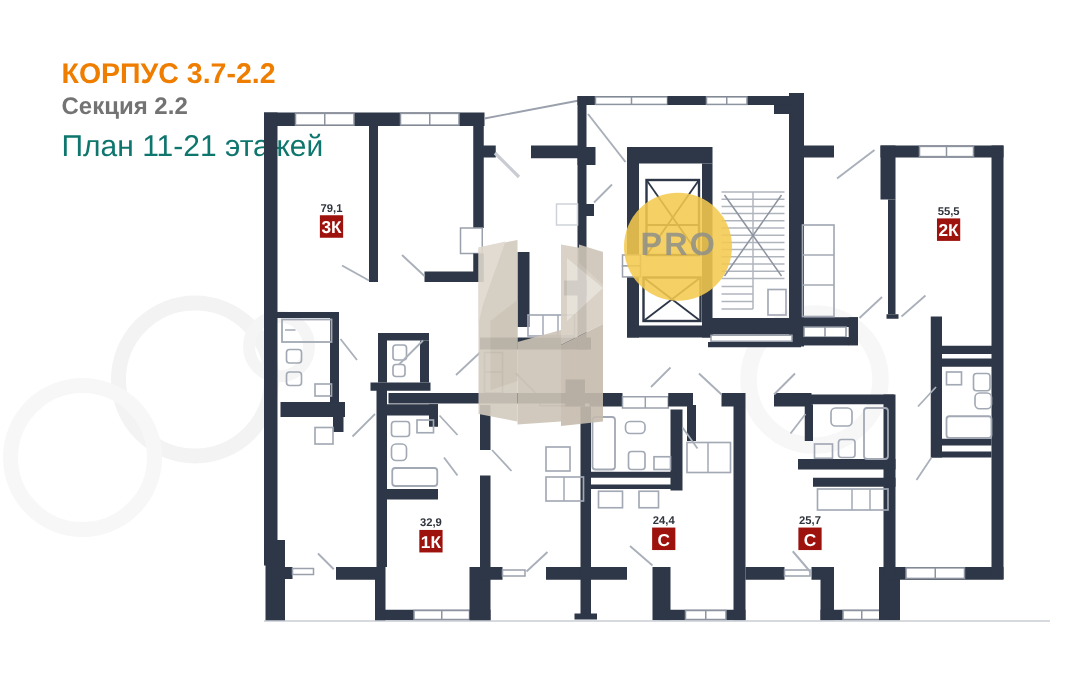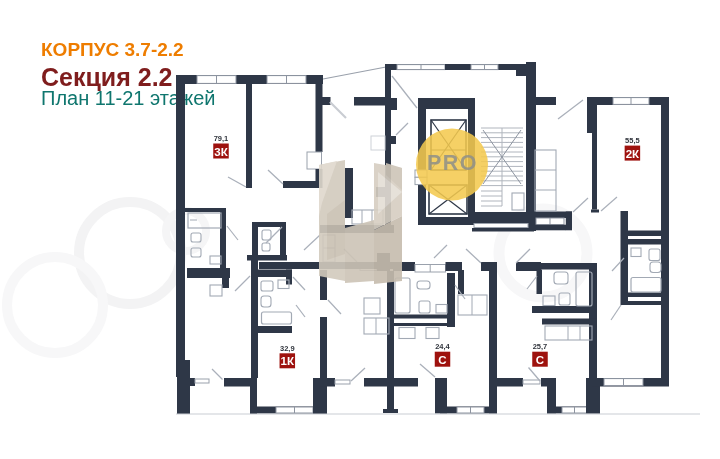--- a/index.html
+++ b/index.html
@@ -1,15 +1,15 @@
 <!DOCTYPE html>
 <html><head><meta charset="utf-8"><style>
 html,body{margin:0;padding:0;background:#ffffff;width:720px;height:459px;overflow:hidden}
 .t1{position:absolute;left:41px;top:39px;font-size:19px;font-weight:bold;color:#ee7d00;font-family:"Liberation Sans",sans-serif}
-.t2{position:absolute;left:41px;top:63px;font-size:25px;font-weight:bold;color:#7f1d1d;font-family:"Liberation Sans",sans-serif}
+.t2{position:absolute;left:41px;top:63px;font-size:16px;font-weight:bold;color:#737373;font-family:"Liberation Sans",sans-serif}
 .t3{position:absolute;left:41px;top:87px;font-size:20px;font-weight:normal;color:#0f766e;font-family:"Liberation Sans",sans-serif}
 </style></head>
 <body>
 
 <div class="t1">КОРПУС 3.7-2.2</div>
 
 <div class="t2">Секция 2.2</div>
 
 <div class="t3">План 11-21 этажей</div>
 

